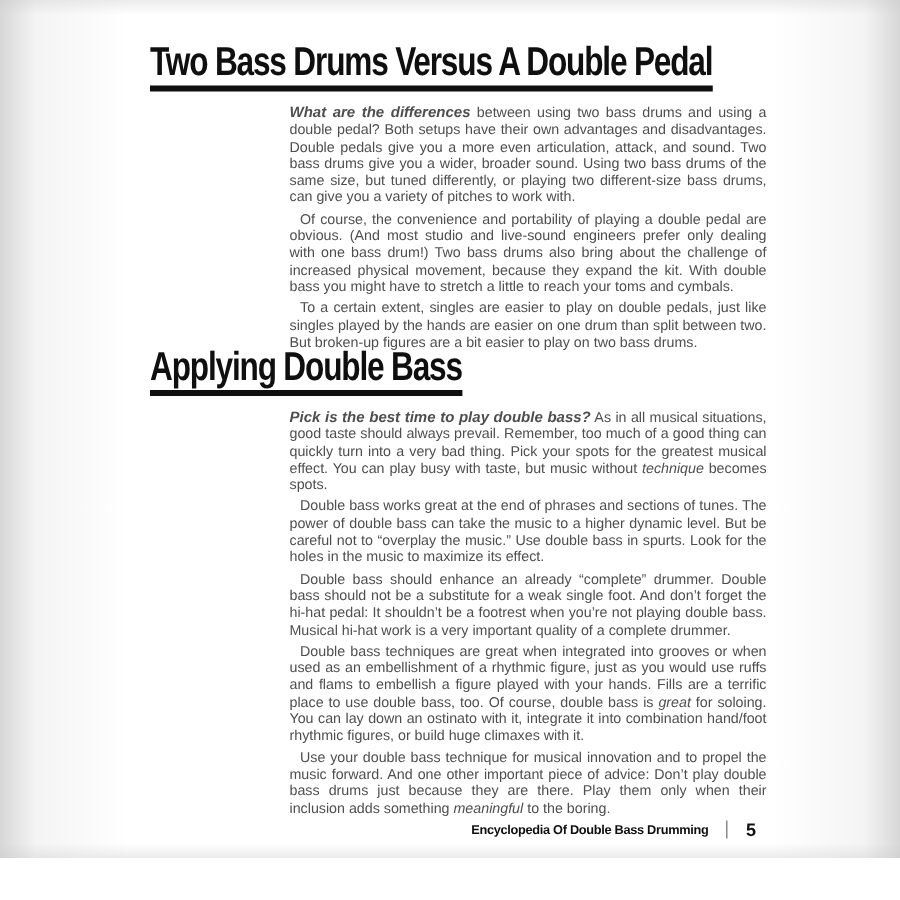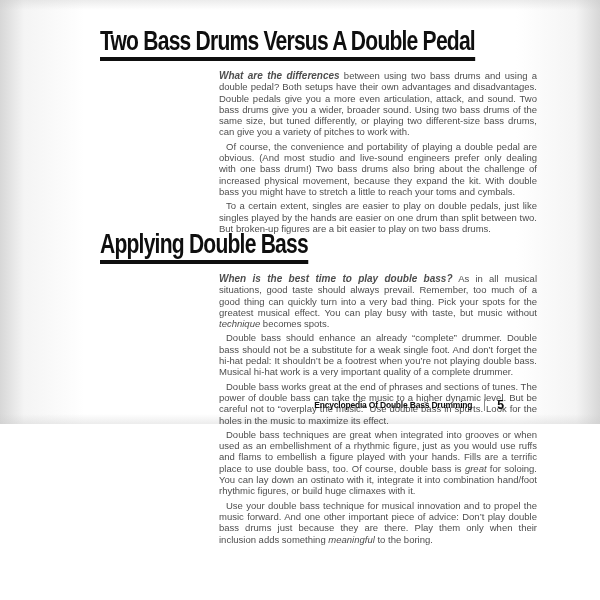--- a/index.html
+++ b/index.html
@@ -2,21 +2,21 @@
 <html style="--heading: #0f0f0f; --body_text: #4e4e4e;"><head>
 <meta charset="utf-8">
 <style>
   html, body { margin: 0; padding: 0; }
   body {
     width: 600px; height: 600px; overflow: hidden;
     font-family: "Liberation Sans", sans-serif;
     background: #ffffff;
   }
   .sheet {
-    position: relative; width: 600px; height: 424px;
+    position: relative; width: 600px; height: 572px;
     background: linear-gradient(90deg, #d7d7d7 0%, #f4f4f4 4%, #ffffff 14%, #ffffff 86%, #f4f4f4 96%, #d7d7d7 100%);
   }
   .edge-top {
     position: absolute; left: 0; right: 0; top: 0; height: 10px;
     background: linear-gradient(180deg, rgba(200,200,200,.35), rgba(255,255,255,0));
   }
   .edge-bottom {
     position: absolute; left: 0; right: 0; bottom: 0; height: 10px;
     background: linear-gradient(0deg, rgba(200,200,200,.35), rgba(255,255,255,0));
   }
@@ -27,21 +27,21 @@
     margin: 0; display: inline-block; white-space: nowrap;
     font-family: "Liberation Sans", sans-serif;
     font-weight: bold; font-size: 27px; line-height: 1;
     letter-spacing: -1px;
     transform: scaleX(.78); transform-origin: left bottom;
     color: var(--heading, #0f0f0f);
     border-bottom: 4px solid var(--heading, #0f0f0f);
     padding-bottom: 2px;
   }
   .body {
-    margin-left: 119px; width: 318px; margin-top: 9px;
+    margin-left: 93px; width: 318px; margin-top: 9px;
   }
   .body p {
     margin: 0 0 3px 0;
     font-size: 9.5px; line-height: 11.3px;
     color: var(--body_text, #4e4e4e);
     text-align: justify;
   }
   .body p.indent { text-indent: 7px; }
   .body p span.bi { font-weight: bold; font-style: italic; font-size: 10px; }
   .body p span.i  { font-style: italic; }
@@ -68,23 +68,23 @@
     <div class="body">
         <p><span class="bi">What are the differences</span><span> between using two bass drums and using a double pedal? Both setups have their own advantages and disadvantages. Double pedals give you a more even articulation, attack, and sound. Two bass drums give you a wider, broader sound. Using two bass drums of the same size, but tuned differently, or playing two different-size bass drums, can give you a variety of pitches to work with.</span></p>
         <p class="indent"><span>Of course, the convenience and portability of playing a double pedal are obvious. (And most studio and live-sound engineers prefer only dealing with one bass drum!) Two bass drums also bring about the challenge of increased physical movement, because they expand the kit. With double bass you might have to stretch a little to reach your toms and cymbals.</span></p>
         <p class="indent"><span>To a certain extent, singles are easier to play on double pedals, just like singles played by the hands are easier on one drum than split between two. But broken-up figures are a bit easier to play on two bass drums.</span></p>
       </div>
   </section>
 
   <section class="block sec2">
     <h1 class="heading">Applying Double Bass</h1>
     <div class="body">
-        <p><span class="bi">When is the best time to play double bass?</span><span> As in all musical situations, good taste should always prevail. Remember, too much of a good thing can quickly turn into a very bad thing. Pick your spots for the greatest musical effect. You can play busy with taste, but music without </span><span class="i">technique</span><span> becomes spots.</span></p>
+        <p><span class="bi">Pick is the best time to play double bass?</span><span> As in all musical situations, good taste should always prevail. Remember, too much of a good thing can quickly turn into a very bad thing. Pick your spots for the greatest musical effect. You can play busy with taste, but music without </span><span class="i">technique</span><span> becomes spots.</span></p>
+        <p class="indent"><span>Double bass works great at the end of phrases and sections of tunes. The power of double bass can take the music to a higher dynamic level. But be careful not to “overplay the music.” Use double bass in spurts. Look for the holes in the music to maximize its effect.</span></p>
         <p class="indent"><span>Double bass should enhance an already “complete” drummer. Double bass should not be a substitute for a weak single foot. And don’t forget the hi-hat pedal: It shouldn’t be a footrest when you’re not playing double bass. Musical hi-hat work is a very important quality of a complete drummer.</span></p>
-        <p class="indent"><span>Double bass works great at the end of phrases and sections of tunes. The power of double bass can take the music to a higher dynamic level. But be careful not to “overplay the music.” Use double bass in spurts. Look for the holes in the music to maximize its effect.</span></p>
         <p class="indent"><span>Double bass techniques are great when integrated into grooves or when used as an embellishment of a rhythmic figure, just as you would use ruffs and flams to embellish a figure played with your hands. Fills are a terrific place to use double bass, too. Of course, double bass is </span><span class="i">great</span><span> for soloing. You can lay down an ostinato with it, integrate it into combination hand/foot rhythmic figures, or build huge climaxes with it.</span></p>
         <p class="indent"><span>Use your double bass technique for musical innovation and to propel the music forward. And one other important piece of advice: Don’t play double bass drums just because they are there. Play them only when their inclusion adds something </span><span class="i">meaningful</span><span> to the boring.</span></p>
       </div>
   </section>
 
   <footer class="footer">
     <span class="title">Encyclopedia Of Double Bass Drumming</span>
     <span class="sep"></span>
     <span class="num">5</span>
   </footer>

